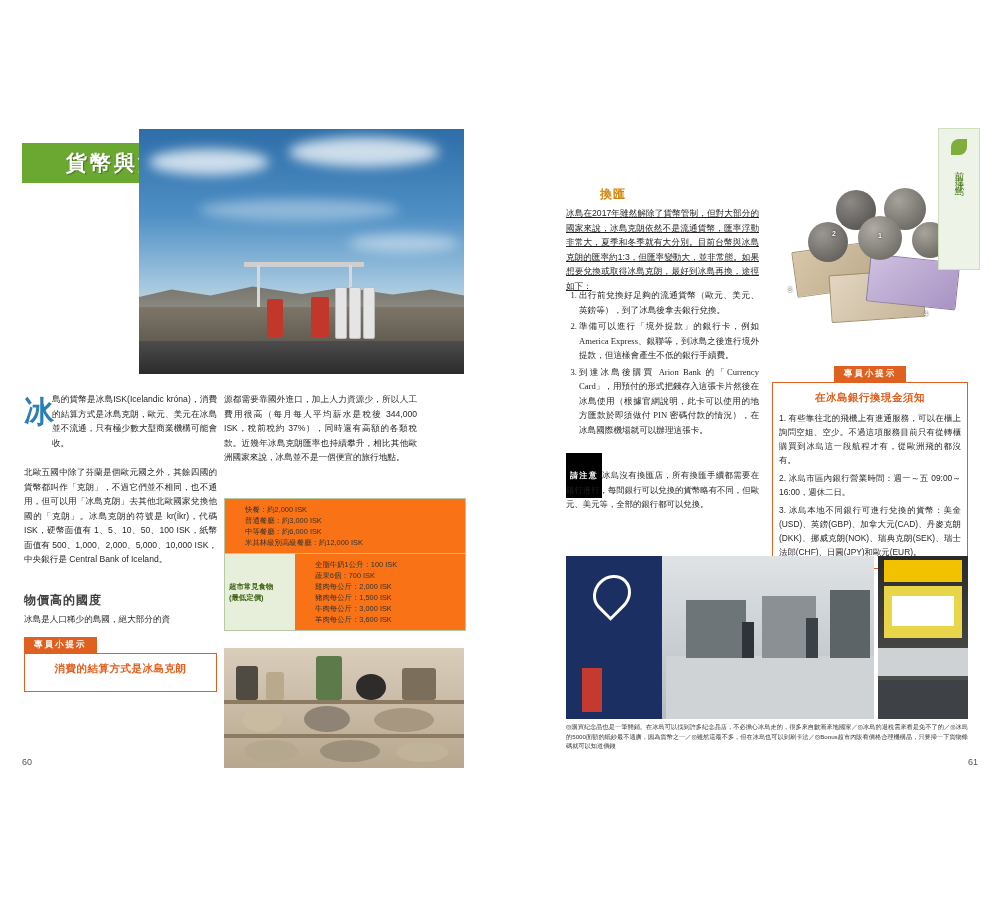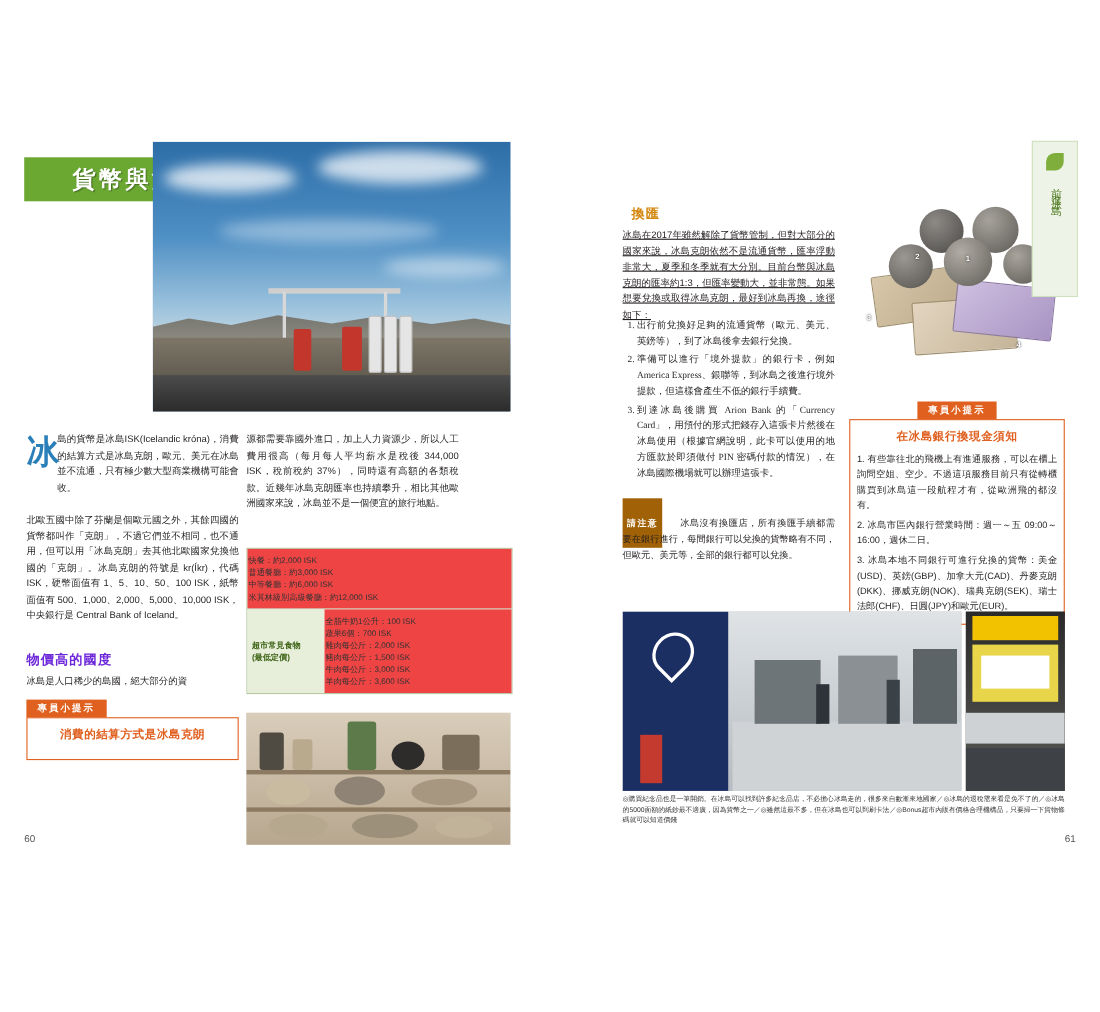--- a/index.html
+++ b/index.html
@@ -62,39 +62,39 @@
   }
   .col{
     position:absolute;font-size:8.6px;line-height:14.5px;text-align:justify;
     color:#231f20;
   }
   .col.c1{left:52px;top:392px;width:165px;}
   .col.c1b{left:24px;top:465px;width:193px;}
   .col.c2{left:224px;top:392px;width:193px;}
 
   .sec-head{
-    position:absolute;font-size:12px;font-weight:bold;color:#6d28d9;
+    position:absolute;font-size:12px;font-weight:bold;color:#404040;
     letter-spacing:1px;
   }
   .sec-head.h1{left:24px;top:592px;}
   .col.c3{left:24px;top:612px;width:193px;}
 
   
   .price-table{
     position:absolute;left:224px;top:498px;width:240px;
     border:1px solid #b7c9a4;font-size:7.4px;line-height:11px;
   }
   .price-table .row{display:flex;border-bottom:1px solid #b7c9a4;}
   .price-table .row:last-child{border-bottom:none;}
   .price-table .k{
     width:62px;background:#e7efdb;padding:5px 4px;color:#3c6112;font-weight:bold;
     display:flex;flex-direction:column;justify-content:center;
   }
   .price-table .v{
-    flex:1;padding:5px 1px;background:#ef4444;color:#333;
+    flex:1;padding:5px 20px;background:#f97316;color:#333;
   }
   .table-note{
     position:absolute;left:224px;top:664px;width:240px;text-align:right;
     font-size:6.5px;color:#777;
   }
 
   
   .tipbox{position:absolute;}
   .tip-tab{
     background:#e0601f;color:#fff;font-size:8.5px;font-weight:bold;
@@ -114,38 +114,38 @@
   .photo-shop{
     position:absolute;left:224px;top:648px;width:240px;height:120px;overflow:hidden;
     background:#c9bba8;
   }
   .photo-shop .wall{position:absolute;inset:0;background:linear-gradient(#d9cdbb,#b8a78f);}
   .photo-shop .shelf{position:absolute;background:#8d7a62;height:4px;left:0;right:0;}
   .photo-shop .obj{position:absolute;border-radius:3px;}
 
   
   .r-sec-head{
-    position:absolute;left:574px;top:186px;font-size:12px;font-weight:bold;
+    position:absolute;left:600px;top:186px;font-size:12px;font-weight:bold;
     color:#d4870f;letter-spacing:1px;
   }
   .rcol{
     position:absolute;font-size:8.6px;line-height:14.5px;text-align:justify;color:#231f20;
   }
   .rcol.r1{left:566px;top:206px;width:193px;text-decoration:underline;}
   .rcol.list{left:566px;top:288px;width:193px;}
   .rcol.list ol{margin:0;padding-left:13px;}
   .rcol.list li{margin-bottom:2px;font-family:Liberation Serif, serif;}
 
   .note-flag{
     position:absolute;left:566px;top:468px;width:193px;font-size:8.4px;line-height:14px;
     text-align:justify;
   }
   .flag-label{
-    background:#a16207;color:#fff;font-size:8px;font-weight:bold;padding:18px 4px;
-    margin-right:16px;letter-spacing:1px;
+    background:#000000;color:#fff;font-size:8px;font-weight:bold;padding:18px 4px;
+    margin-right:0;letter-spacing:1px;
   }
 
   
   .money-photo{
     position:absolute;left:772px;top:186px;width:196px;height:172px;overflow:hidden;
     background:#ffffff;
   }
   .coin{position:absolute;border-radius:50%;}
   .note{position:absolute;border-radius:2px;}
   .mnum{

